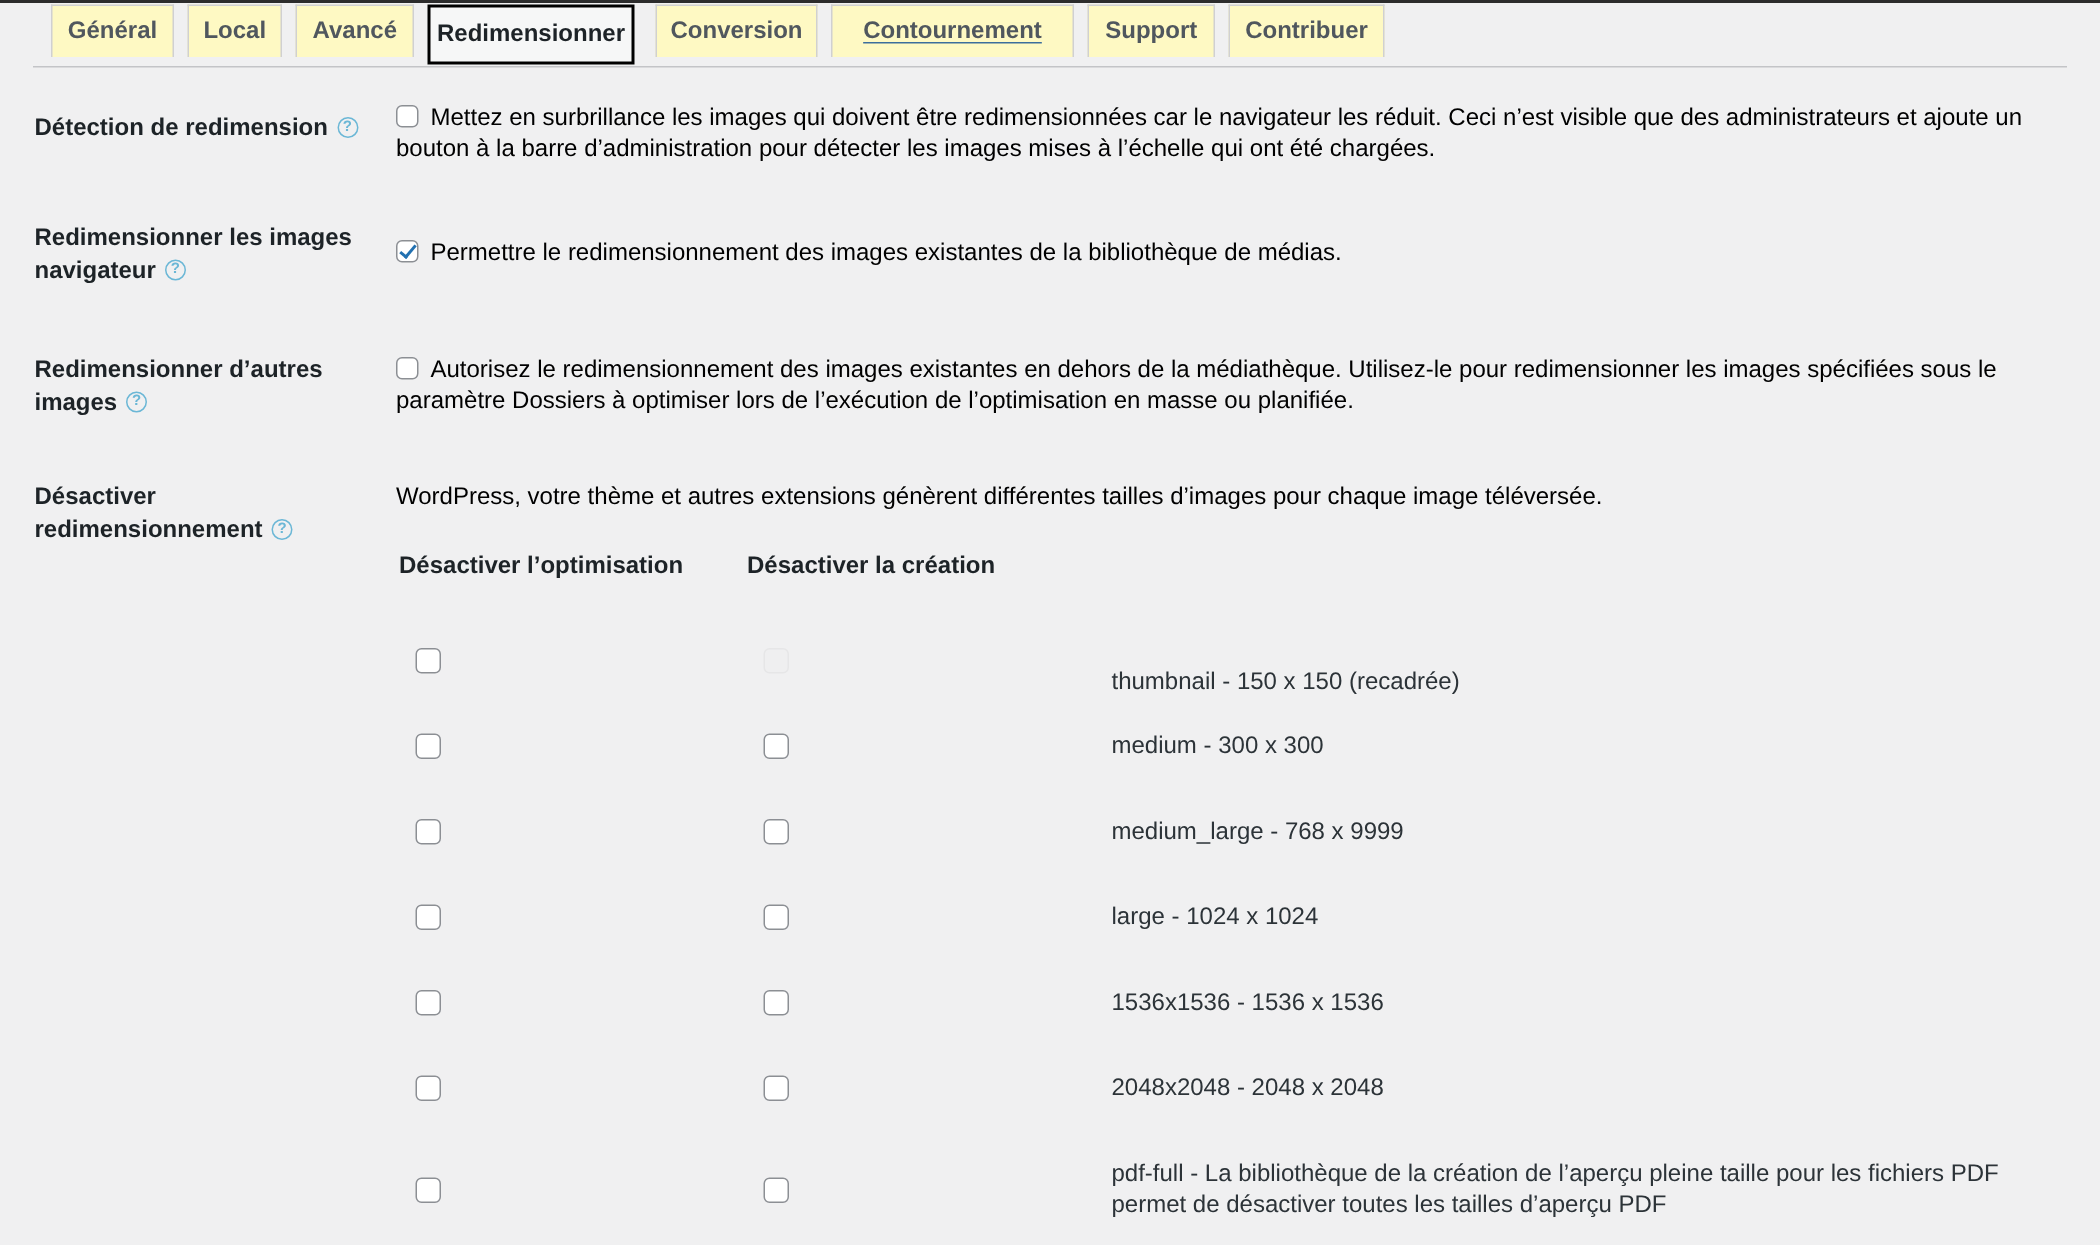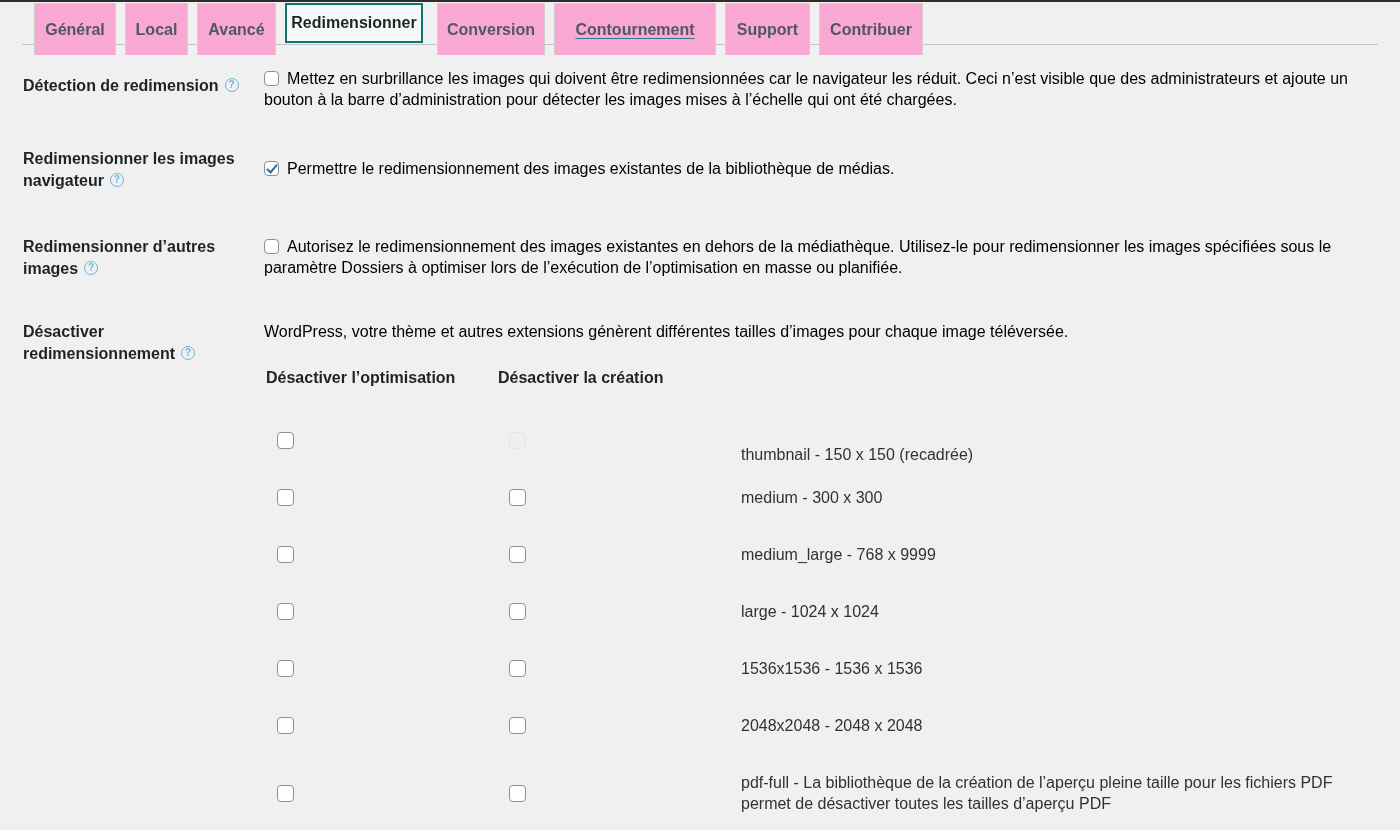--- a/index.html
+++ b/index.html
@@ -9,30 +9,30 @@
     font-family:"Liberation Sans", sans-serif;
     color:#1d2327;
     position:relative;
   }
   .topline { position:absolute; left:0; top:0; width:1400px; height:2px; background:#2c2c2c; }
   .tabs {
     position:absolute; left:22px; top:3px; width:1356px; height:41px;
     border-bottom:1px solid #c3c4c7;
   }
   .tab {
-    position:absolute; top:0; height:52px;
-    background:#f9a8d4; border:1px solid #d0d0d2; border-bottom:none;
+    position:absolute; top:0; height:35px;
+    background:#fef9c3; border:1px solid #d0d0d2; border-bottom:none;
     box-sizing:border-box;
     font-size:16px; font-weight:bold; color:#50575e;
     display:flex; align-items:center; justify-content:center;
     cursor:pointer;
   }
   .tab.active {
     background:#f6f7f7; color:#1d2327;
-    border:2px solid #0f766e; height:40px; top:0;
+    border:2px solid #000000; height:40px; top:0;
   }
   .tab.link span { text-decoration:underline; text-decoration-color:#3c6e9c; text-underline-offset:3px; }
   .row-label {
     position:absolute; left:23px; font-size:16px; font-weight:bold; color:#1d2327; line-height:22px;
   }
   .help {
     display:inline-block; width:12px; height:12px; border:1.5px solid #6bb7d6; border-radius:50%;
     color:#6bb7d6; font-size:10px; line-height:12px; text-align:center; font-weight:bold;
     vertical-align:3px; margin-left:6px;
   }

